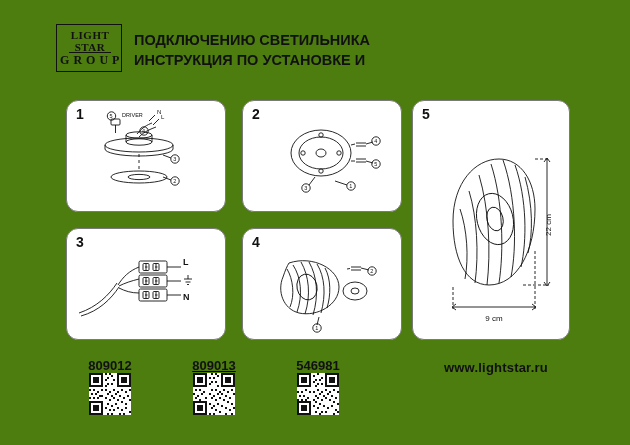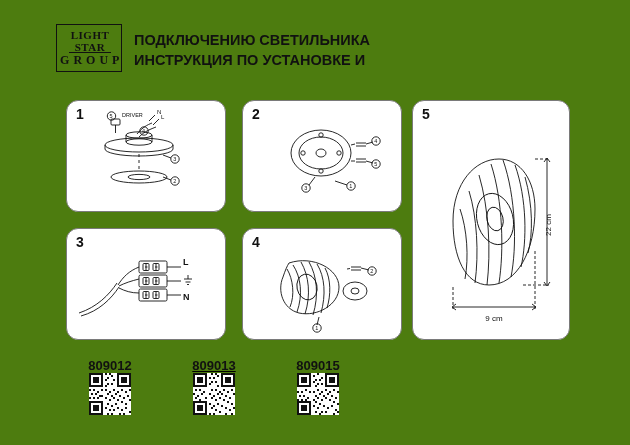--- a/index.html
+++ b/index.html
@@ -496,21 +496,21 @@
             <rect x="16" y="17" width="1" height="1"></rect>
             <rect x="18" y="18" width="1" height="1"></rect>
           <rect x="20" y="17" width="1" height="1"></rect>
             <rect x="16" y="20" width="1" height="1"></rect>
             <rect x="19" y="20" width="1" height="1"></rect>
         </g>
       </svg>
     </div>
 
     <div class="code-item c2">
-      <span class="code-label">809015</span>
+      <span class="code-label">546981</span>
       <svg class="qr" viewBox="0 0 21 21" shape-rendering="crispEdges">
         <rect width="21" height="21" fill="#fff"></rect>
         <g fill="#111">
           <rect x="0" y="0" width="7" height="7"></rect>
             <rect x="1" y="1" width="5" height="5" fill="#fff"></rect>
             <rect x="2" y="2" width="3" height="3"></rect>
           <rect x="14" y="0" width="7" height="7"></rect>
             <rect x="15" y="1" width="5" height="5" fill="#fff"></rect>
             <rect x="16" y="2" width="3" height="3"></rect>
           <rect x="0" y="14" width="7" height="7"></rect>
@@ -567,14 +567,15 @@
             <rect x="17" y="16" width="1" height="1"></rect>
             <rect x="19" y="18" width="1" height="1"></rect>
           <rect x="14" y="19" width="1" height="1"></rect>
             <rect x="18" y="20" width="1" height="1"></rect>
             <rect x="20" y="19" width="1" height="1"></rect>
         </g>
       </svg>
     </div>
   </div>
 
+  <div class="site">www.lightstar.ru</div>
 
 </div>
 
 </body></html>

